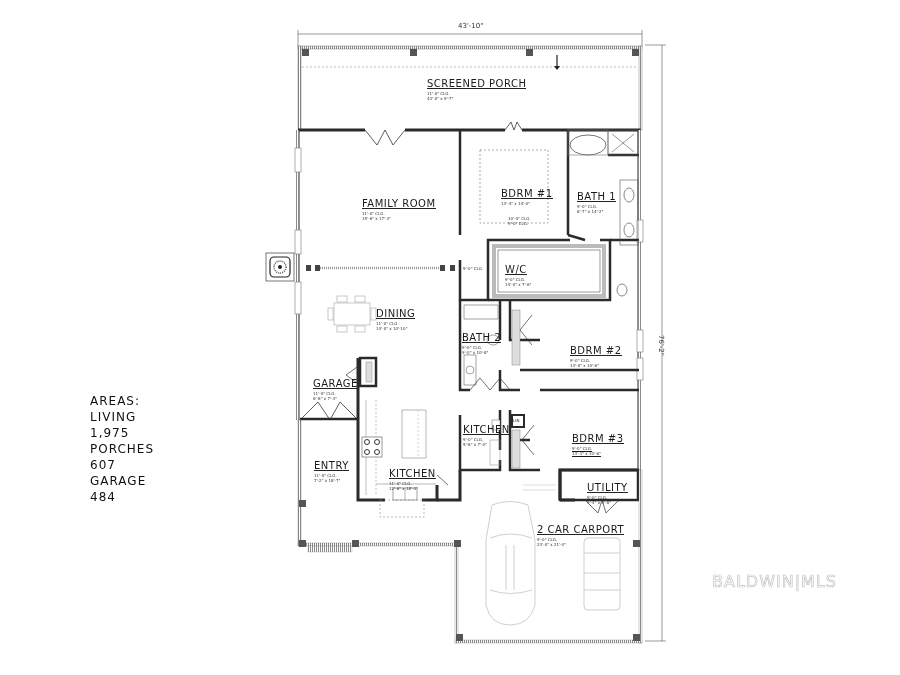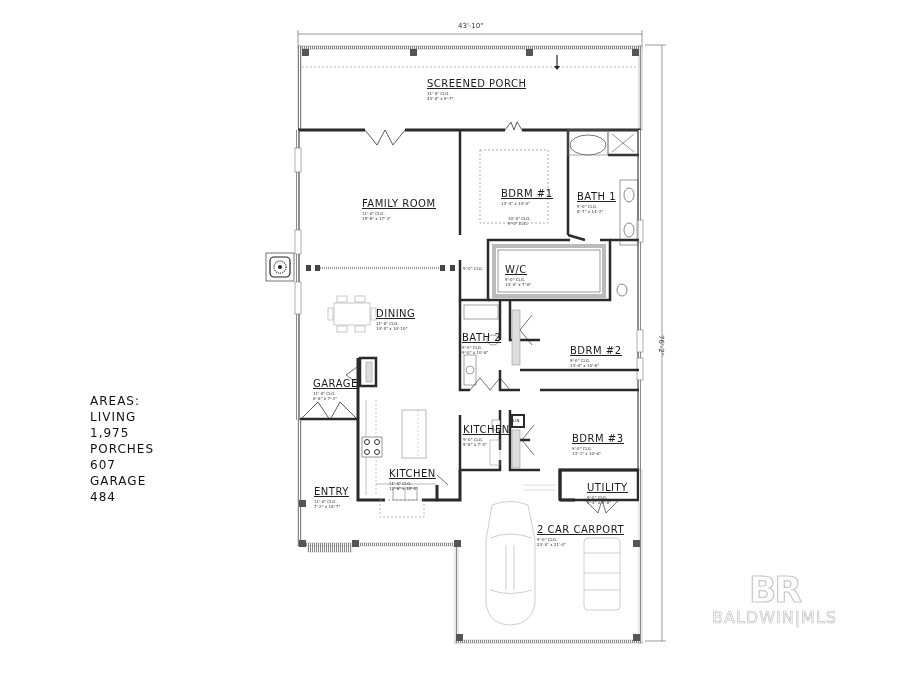--- a/index.html
+++ b/index.html
@@ -275,27 +275,27 @@
 <div class="lbl" style="left:463px;top:418px;">
   <div class="room-name">KITCHEN</div>
   <div class="room-sub">9'-0" CLG.</div>
   <div class="room-sub">5'-8" x 7'-0"</div>
 </div>
 
 <div class="lbl" style="left:513px;top:418px;font-size:4px;">
   <span>LIN</span>
 </div>
 
-<div class="lbl" style="left:572px;top:427px;">
+<div class="lbl" style="left:572px;top:427px;text-decoration:underline;">
   <div class="room-name">BDRM #3</div>
   <div class="room-sub">9'-0" CLG.</div>
   <div class="room-sub">13'-1" x 10'-6"</div>
 </div>
 
-<div class="lbl" style="left:314px;top:480px;">
+<div class="lbl" style="left:314px;top:454px;">
   <div class="room-name">ENTRY</div>
   <div class="room-sub">11'-0" CLG.</div>
   <div class="room-sub">7'-2" x 18'-7"</div>
 </div>
 
 <div class="lbl" style="left:389px;top:462px;">
   <div class="room-name">KITCHEN</div>
   <div class="room-sub">11'-0" CLG.</div>
   <div class="room-sub">12'-6" x 18'-0"</div>
 </div>
@@ -322,15 +322,14 @@
     <span>PORCHES</span>
     <span>607</span>
   </div>
   <div class="row">
     <span>GARAGE</span>
     <span>484</span>
   </div>
 </div>
 
 <div class="watermark">
-  <div class="wm-logo">BR</div>
   <div class="wm-text">BALDWIN|MLS</div>
 </div>
 
 </body></html>

